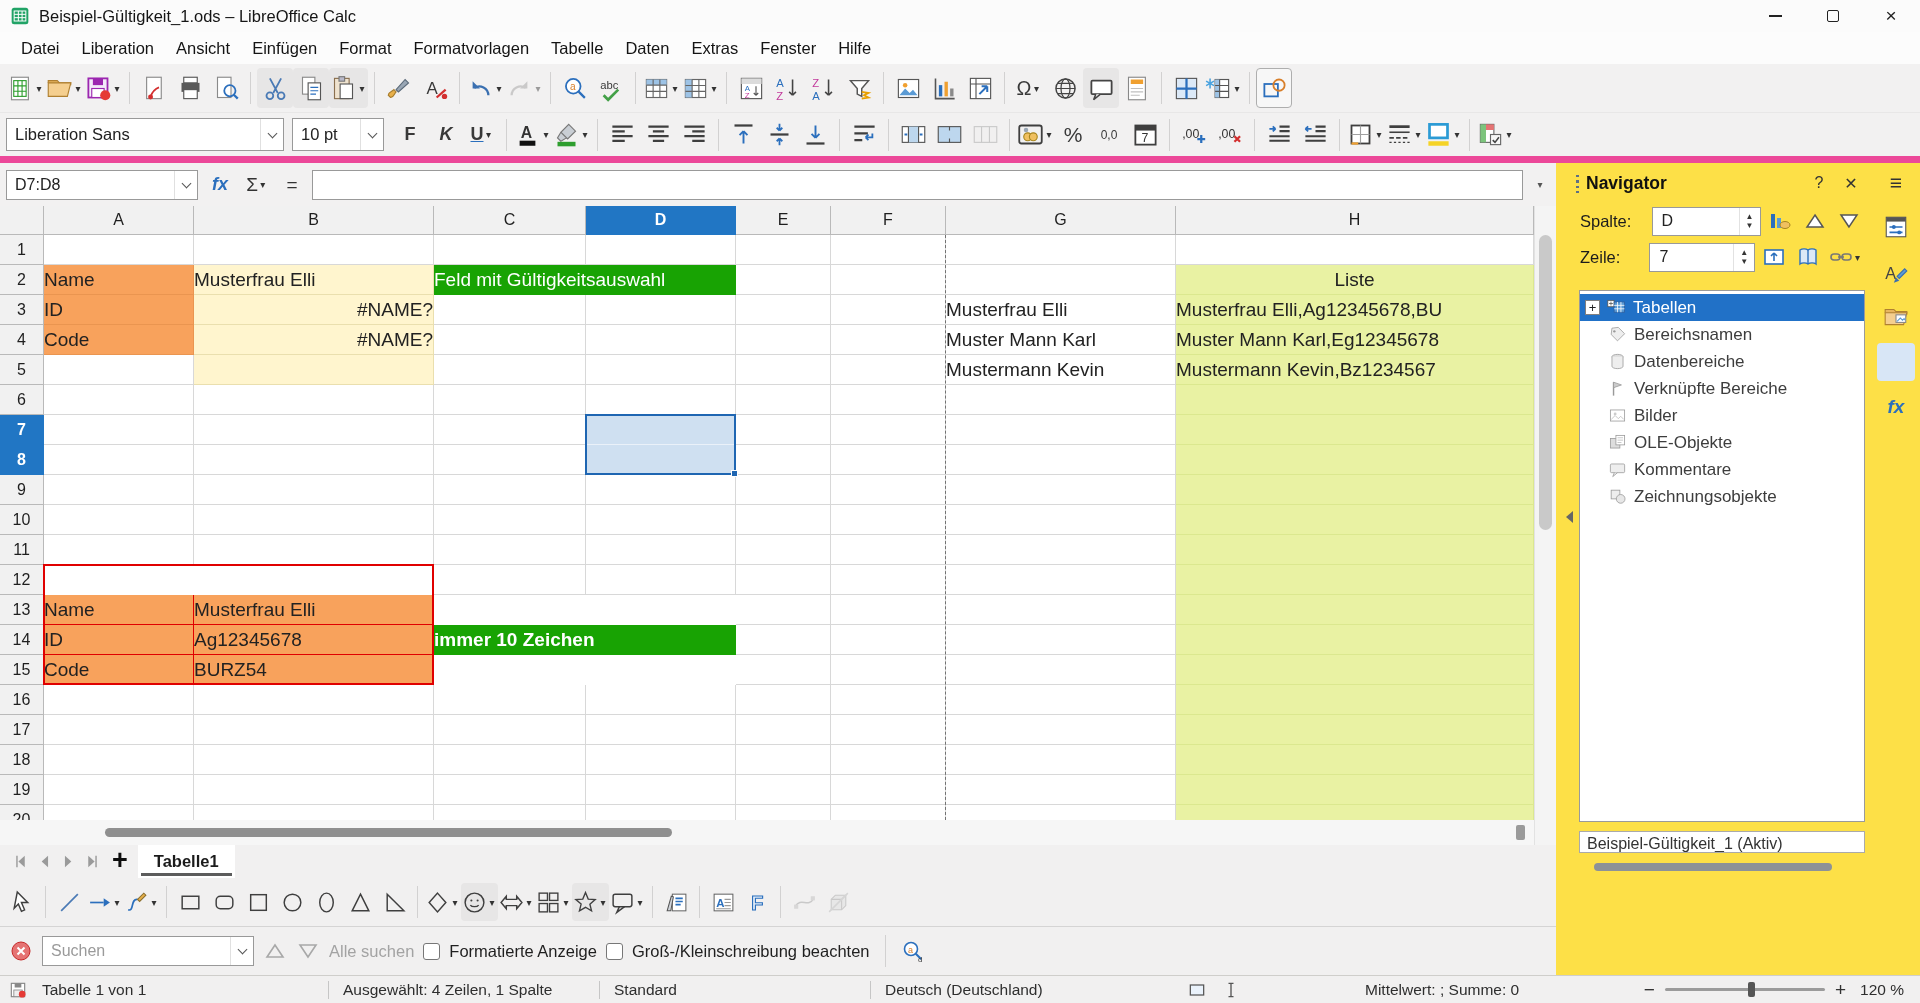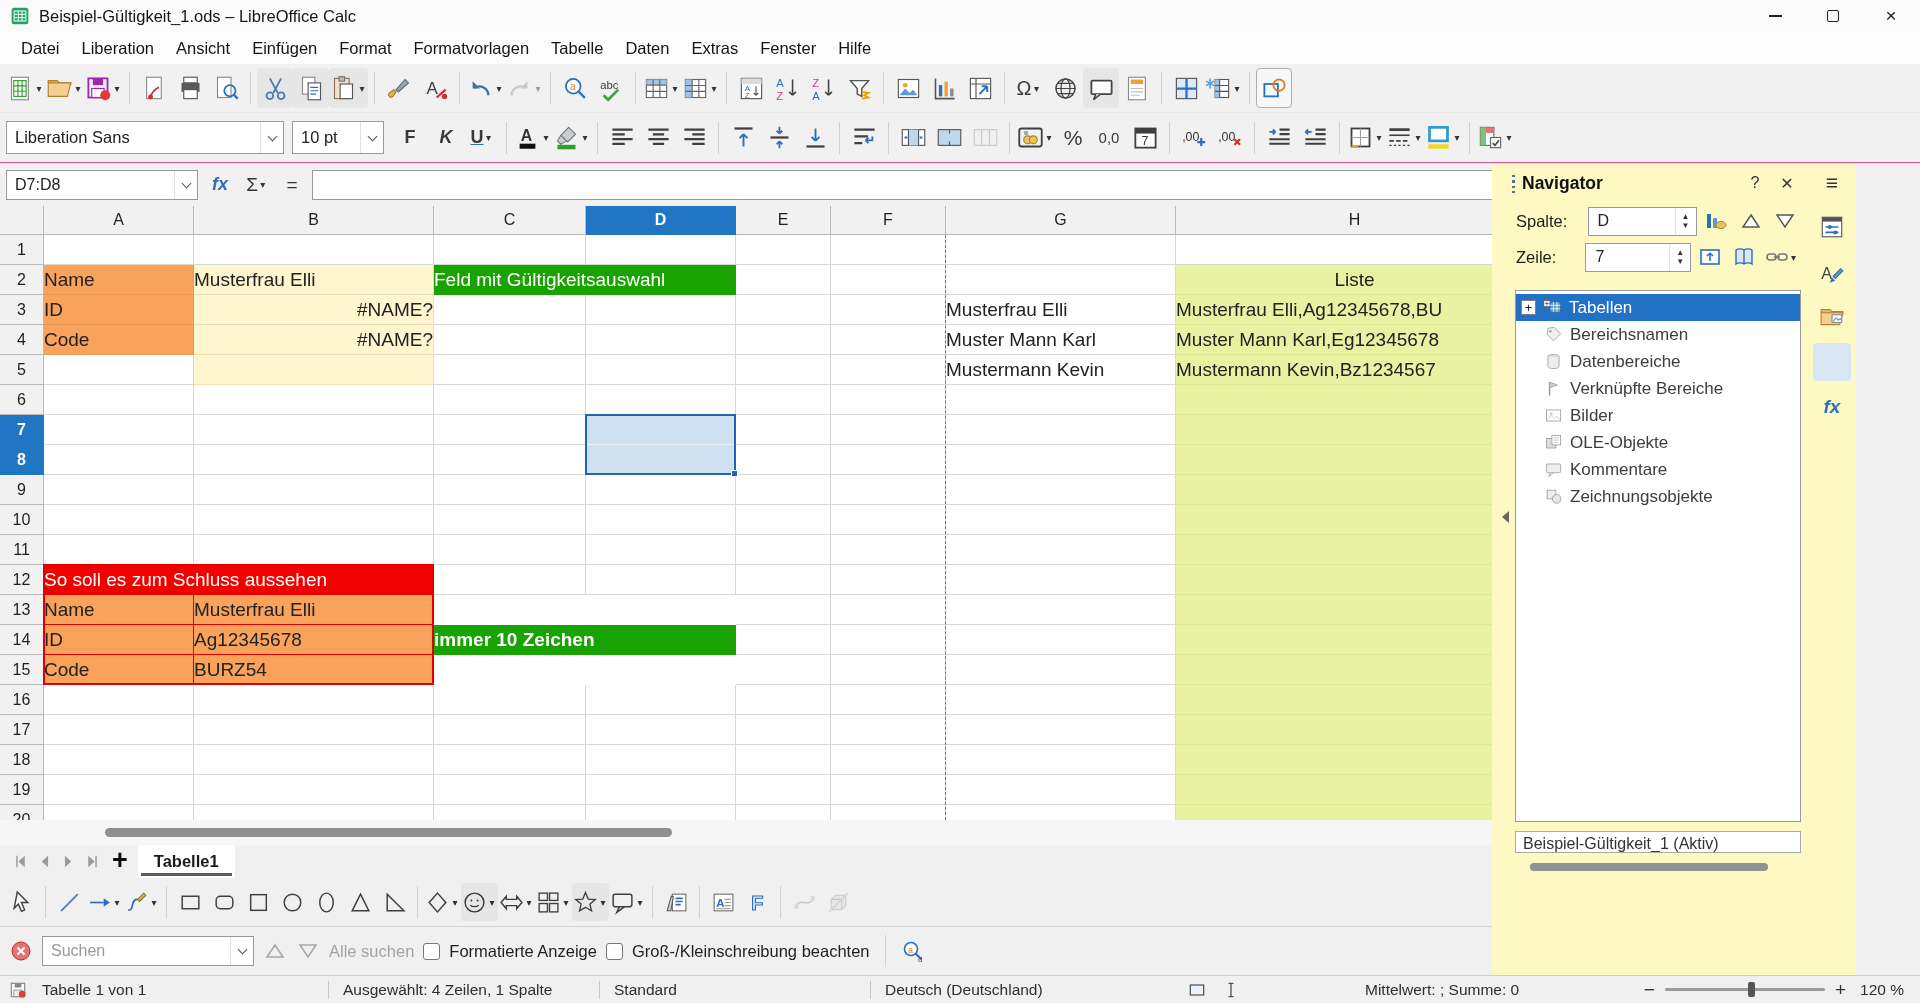--- a/index.html
+++ b/index.html
@@ -14,32 +14,32 @@
 .wcs{margin-left:auto;display:flex;height:100%}
 .wc{width:58px;height:100%;display:flex;align-items:center;justify-content:center;font-size:19px;color:#222}
 .mline{width:13px;height:1.6px;background:#222}
 .msq{width:12px;height:12px;border:1.5px solid #222;border-radius:2px}
 
 #menubar{position:absolute;top:32px;left:0;right:0;height:32px;background:#fcfcfc;display:flex;align-items:center;padding-left:10px}
 .mitem{padding:0 11px;height:26px;line-height:26px;font-size:16.5px;color:#141414;border-radius:4px}
 
 .toolbar{position:absolute;left:0;right:0;background:#f2f1f1;display:flex;align-items:center;padding:0 6px}
 #tb-std{top:64px;height:49px;border-bottom:1px solid #e8e7e7}
-#tb-fmt{top:113px;height:50px;border-bottom:1px solid #ec4899}
+#tb-fmt{top:113px;height:50px;border-bottom:7px solid #ec4899}
 .tbtn{min-width:36px;height:40px;display:flex;align-items:center;justify-content:center;border-radius:4px;padding:0 1px}
 .tbtn svg{width:27px;height:27px}
 .dd{font-size:10px;color:#333;width:10px;text-align:center}
 .sep{width:1px;height:32px;background:#d2d1d1;margin:0 6px;flex:none}
 .grp{background:#e7e6e6}
 .act{background:#f7f7f7;border:1px solid #aeaeae}
 .dis{opacity:.45;filter:grayscale(1)}
 .g{font-size:18px;font-weight:700;color:#393939}
 .i-italic .g,.g.gi{font-style:italic}
 .gu{text-decoration:underline;text-decoration-color:#2b6fbd}
-.gn{font-weight:400;font-size:15px}
+.gn{font-weight:400;font-size:12px}
 .gp{font-weight:400;font-size:21px}
 .gom{font-weight:400;font-size:20px}
 .combo{height:33px;background:#fff;border:1px solid #999;display:flex;align-items:center;padding-left:8px;font-size:16.5px;margin-right:8px}
 .cbox{margin-left:auto;width:23px;height:100%;border-left:1px solid #e0e0e0;display:flex;align-items:center;justify-content:center}
 .carr{width:7px;height:7px;border-right:1.6px solid #555;border-bottom:1.6px solid #555;transform:rotate(45deg);margin-top:-3px}
 .fontname{width:278px}
 .fontsize{width:92px}
 
 #fbar{position:absolute;top:163px;left:0;width:1556px;height:43px;background:#f2f1f1;display:flex;align-items:center;padding:0 6px;gap:7px}
 .namebox{width:192px;height:30px;background:#fff;border:1px solid #999;display:flex;align-items:center;padding-left:8px;font-size:16px}
@@ -88,21 +88,21 @@
 .fbdis{color:#a3a3a3}
 
 #statusbar{position:absolute;left:0;top:975px;width:1920px;height:28px;background:#f1f0f0;border-top:1px solid #cfcecb;display:flex;align-items:center;font-size:15.5px;color:#2e2e2e}
 #statusbar svg{width:20px;height:20px}
 .ssep{width:1px;height:18px;background:#c6c6c6;flex:none}
 .sseg{padding:0 14px;white-space:nowrap}
 .zoomtrack{width:160px;height:3px;background:#9b9b9b;border-radius:2px;position:relative;margin:0 10px}
 .zoomhandle{position:absolute;left:52%;top:-6px;width:7px;height:15px;background:#555;border-radius:2px}
 .zsign{font-size:19px;color:#333}
 
-#panel{position:absolute;left:1492px;top:163px;width:364px;height:812px;background:#fef9c3;display:flex}
+#panel{position:absolute;left:1556px;top:163px;width:364px;height:812px;background:#fde047;display:flex}
 .psplit{width:16px;position:relative}
 .parrow{position:absolute;top:348px;left:4px;width:0;height:0;border:6px solid transparent;border-right:7px solid #666}
 .pbody{width:300px;position:relative}
 .pgrip{position:absolute;left:4px;top:12px;width:3px;height:18px;background:repeating-linear-gradient(#5f6f82 0 2.5px,transparent 2.5px 5.5px)}
 .phead{display:flex;align-items:center;height:40px;padding:0 8px 0 14px;gap:6px}
 .ptitle{font-weight:700;font-size:17.5px;color:#111}
 .phsp{flex:1}
 .phbtn{width:26px;text-align:center;font-size:16px;color:#333}
 .prow{display:flex;align-items:center;height:36px;padding:0 8px;gap:5px}
 .plabel{width:70px;font-size:16.5px;color:#1c1c1c}
@@ -876,21 +876,20 @@
     <div class="ct" style="left: 44px; top: 119px; width: 150px; height: 30px; background: rgb(248, 162, 92); border-color: rgb(234, 149, 80);">Code</div>
     <div class="ct ar" style="left: 194px; top: 119px; width: 240px; height: 30px; background: rgb(255, 245, 206); border-color: rgb(234, 223, 174);">#NAME?</div>
     <div class="ct" style="left: 194px; top: 149px; width: 240px; height: 30px; background: rgb(255, 245, 206); border-color: rgb(234, 223, 174);"></div>
     <div class="ct ac" style="left: 1176px; top: 59px; width: 358px; height: 30px; background: rgb(233, 242, 163); border-color: rgb(219, 232, 143);">Liste</div>
     <div class="ct" style="left: 946px; top: 89px; width: 230px; height: 30px;">Musterfrau Elli</div>
     <div class="ct" style="left: 1176px; top: 89px; width: 358px; height: 30px; background: rgb(233, 242, 163); border-color: rgb(219, 232, 143);">Musterfrau Elli,Ag12345678,BU</div>
     <div class="ct" style="left: 946px; top: 119px; width: 230px; height: 30px;">Muster Mann Karl</div>
     <div class="ct" style="left: 1176px; top: 119px; width: 358px; height: 30px; background: rgb(233, 242, 163); border-color: rgb(219, 232, 143);">Muster Mann Karl,Eg12345678</div>
     <div class="ct" style="left: 946px; top: 149px; width: 230px; height: 30px;">Mustermann Kevin</div>
     <div class="ct" style="left: 1176px; top: 149px; width: 358px; height: 30px; background: rgb(233, 242, 163); border-color: rgb(219, 232, 143);">Mustermann Kevin,Bz1234567</div>
-    <div class="ct" style="left: 44px; top: 359px; width: 390px; height: 30px; background: rgb(241, 0, 0); border-color: rgb(224, 0, 0); color: rgb(255, 255, 255);">So soll es zum Schluss aussehen</div>
     <div class="ct" style="left: 44px; top: 389px; width: 150px; height: 30px; background: rgb(248, 162, 92); border-color: rgb(224, 0, 0);">Name</div>
     <div class="ct" style="left: 194px; top: 389px; width: 240px; height: 30px; background: rgb(248, 162, 92); border-color: rgb(224, 0, 0);">Musterfrau Elli</div>
     <div class="ct" style="left: 44px; top: 419px; width: 150px; height: 30px; background: rgb(248, 162, 92); border-color: rgb(224, 0, 0);">ID</div>
     <div class="ct" style="left: 194px; top: 419px; width: 240px; height: 30px; background: rgb(248, 162, 92); border-color: rgb(224, 0, 0);">Ag12345678</div>
     <div class="ct bold" style="left: 434px; top: 419px; width: 302px; height: 30px; background: rgb(24, 163, 3); border-color: rgb(24, 163, 3); color: rgb(255, 255, 255);">immer 10 Zeichen</div>
     <div class="ct" style="left: 44px; top: 449px; width: 150px; height: 30px; background: rgb(248, 162, 92); border-color: rgb(224, 0, 0);">Code</div>
     <div class="ct" style="left: 194px; top: 449px; width: 240px; height: 30px; background: rgb(248, 162, 92); border-color: rgb(224, 0, 0);">BURZ54</div>
     <div class="blockol" style="left: 43px; top: 358px; width: 391px; height: 121px; border-color: rgb(224, 0, 0);"></div>
     <div class="pbreak" style="left: 945px; top: 29px; bottom: 0px; width: 0px;"></div>
     <div class="selov" style="left: 585px; top: 208px; width: 151px; height: 61px;">

